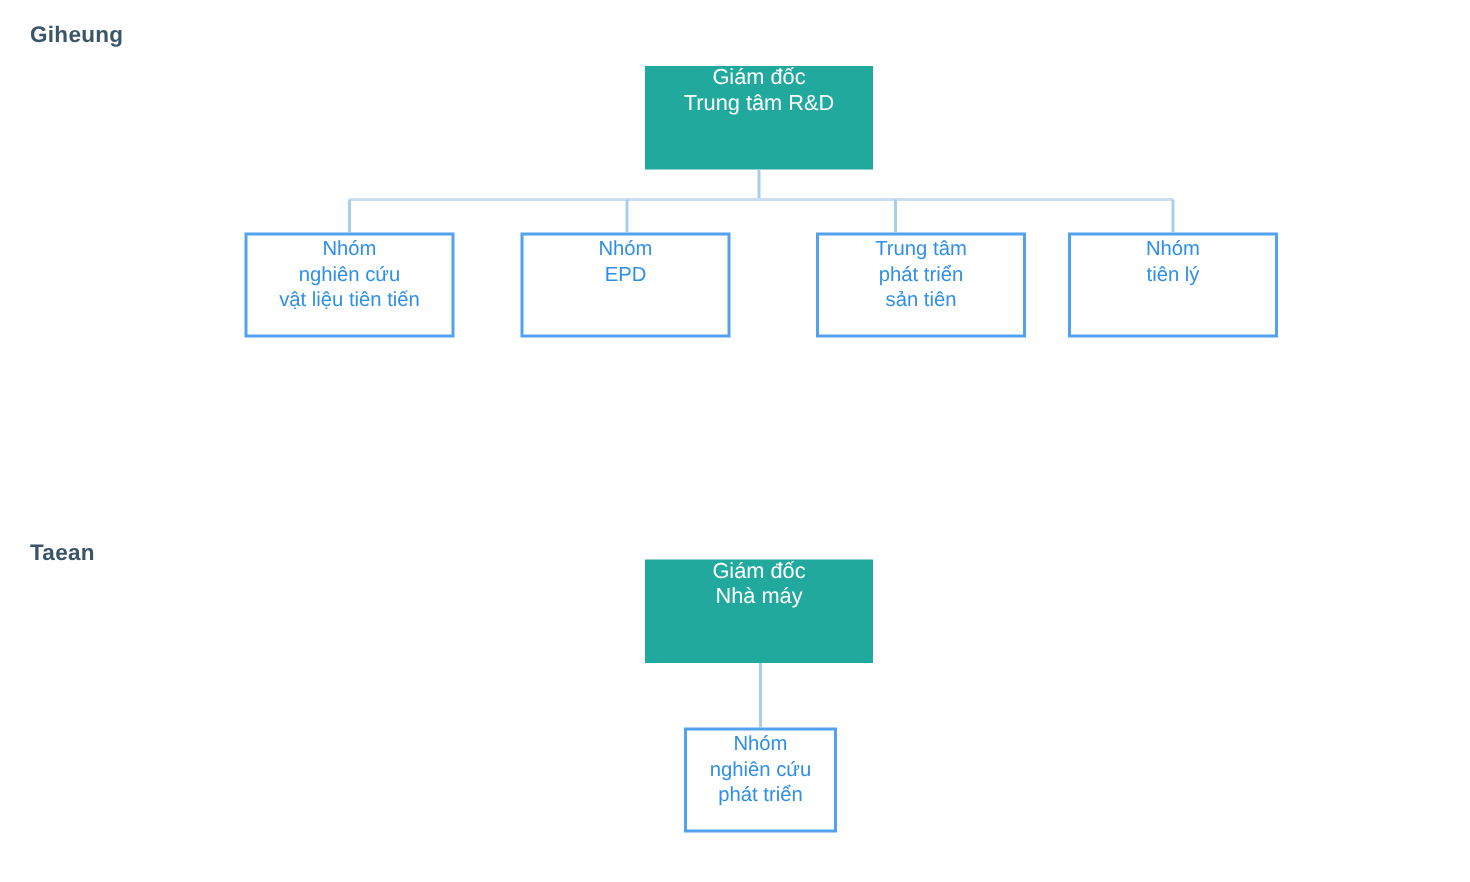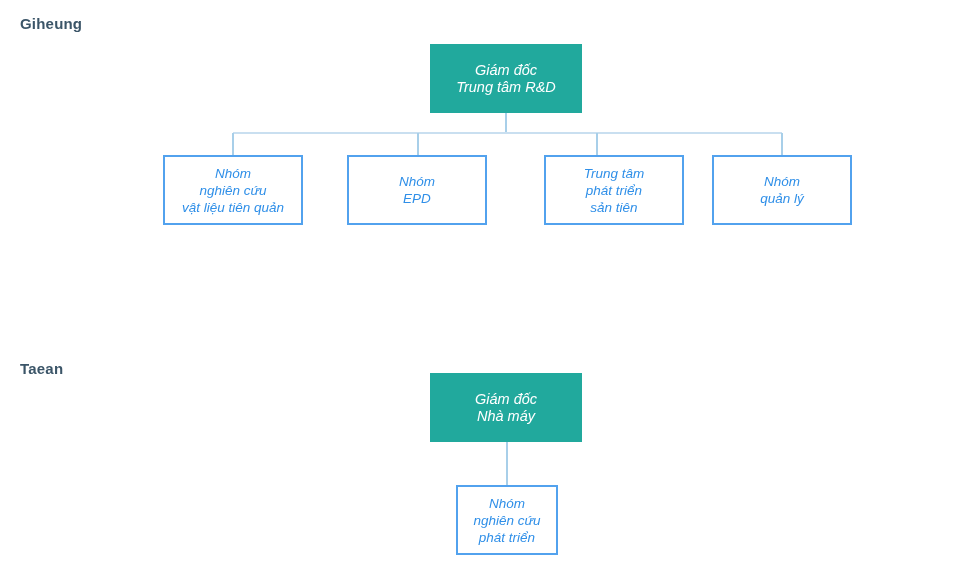--- a/index.html
+++ b/index.html
@@ -26,25 +26,23 @@
     font-size: 15px;
     font-weight: 600;
     color: #3b5568;
     letter-spacing: 0.2px;
     white-space: nowrap;
   }
   .node {
     position: absolute;
     box-sizing: border-box;
     display: flex;
-    align-items: center;
     justify-content: center;
     text-align: center;
     line-height: 17px;
-    font-style: italic;
   }
   .node-root {
     background: #21a99d;
     color: #ffffff;
     font-size: 14.5px;
     border: none;
   }
   .node-child {
     background: #ffffff;
     border: 2px solid #52a2ee;
@@ -83,21 +81,21 @@
 
   <div class="connector" style="left:232px; top:133px; width:2px; height:22px;"></div>
   <div class="connector" style="left:417px; top:133px; width:2px; height:22px;"></div>
   <div class="connector" style="left:596px; top:133px; width:2px; height:22px;"></div>
   <div class="connector" style="left:781px; top:133px; width:2px; height:22px;"></div>
 
   <div class="node node-child" style="left:163px; top:155px; width:140px; height:70px;">
     <span class="node-text">
       <span>Nhóm</span><br>
       <span>nghiên cứu</span><br>
-      <span>vật liệu tiên quản</span>
+      <span>vật liệu tiên tiến</span>
     </span>
   </div>
 
   <div class="node node-child" style="left:347px; top:155px; width:140px; height:70px;">
     <span class="node-text">
       <span>Nhóm</span><br>
       <span>EPD</span>
     </span>
   </div>
 
@@ -105,21 +103,21 @@
     <span class="node-text">
       <span>Trung tâm</span><br>
       <span>phát triển</span><br>
       <span>sản tiên</span>
     </span>
   </div>
 
   <div class="node node-child" style="left:712px; top:155px; width:140px; height:70px;">
     <span class="node-text">
       <span>Nhóm</span><br>
-      <span>quản lý</span>
+      <span>tiên lý</span>
     </span>
   </div>
 
   <div class="section-label" style="left:20px; top:360px;">Taean</div>
 
   <div class="node node-root" style="left:430px; top:373px; width:152px; height:69px;">
     <span class="node-text">
       <span>Giám đốc</span><br>
       <span>Nhà máy</span>
     </span>

